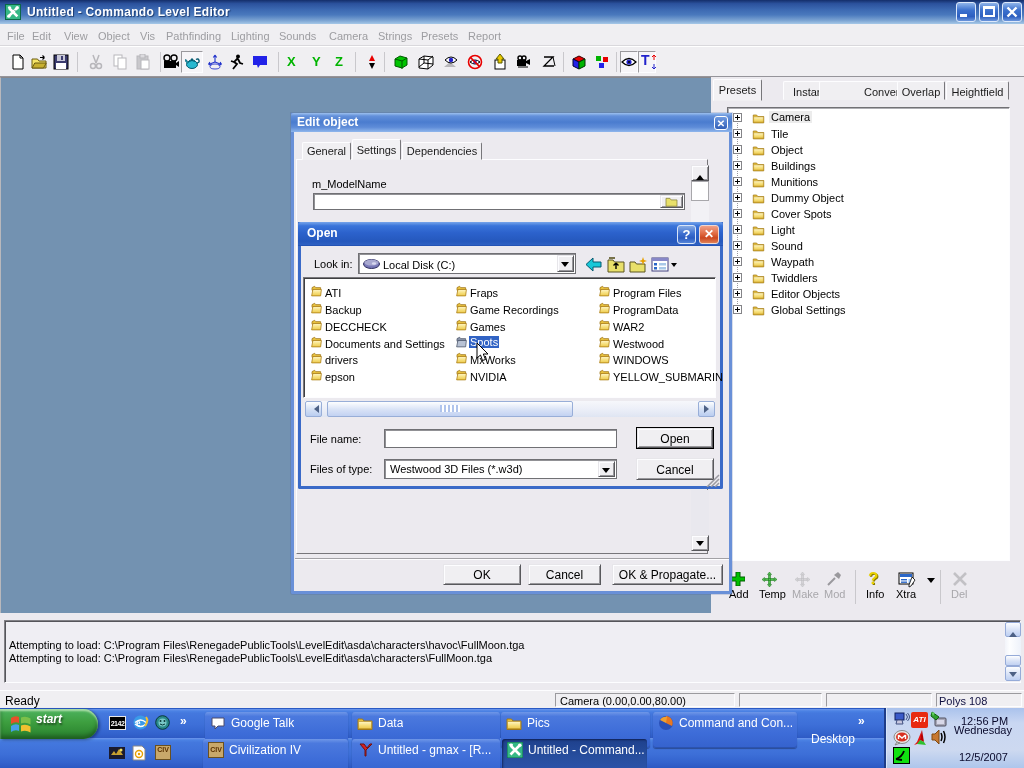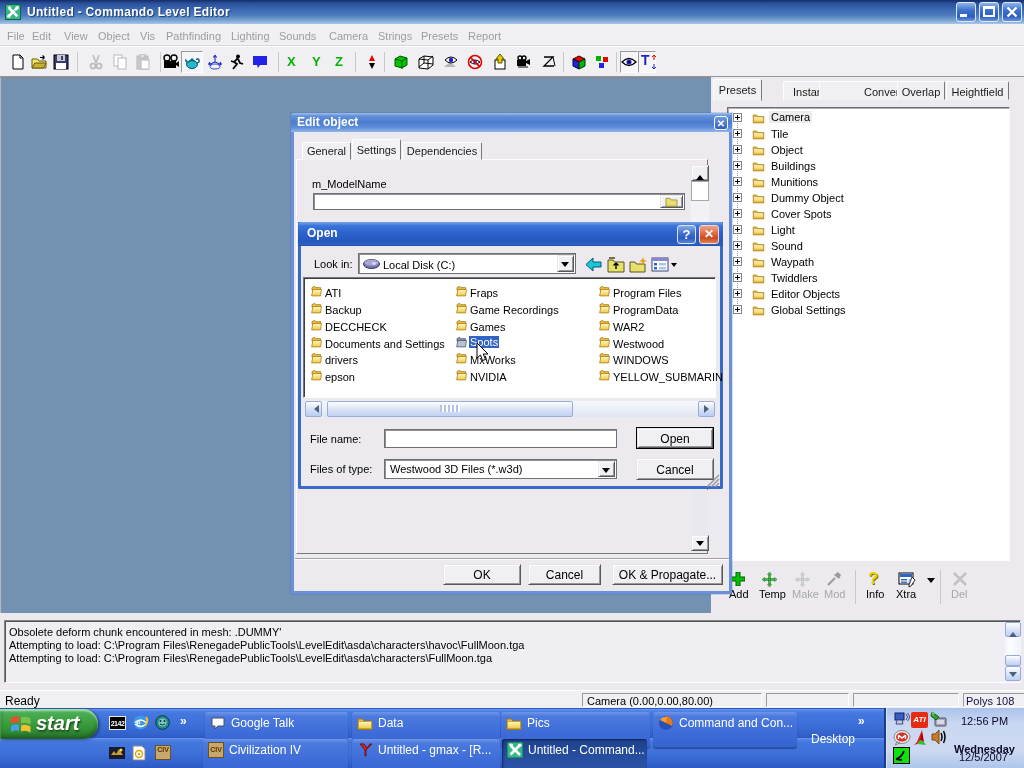--- a/index.html
+++ b/index.html
@@ -51,21 +51,21 @@
   box-shadow:inset 1px 1px 0 #fdfdff, inset -1px -1px 0 #98979b; text-align:center; font-size:12px; color:#000; }
 .dlgtitle { position:absolute; color:#fff; font-weight:bold; font-size:12px; }
 
 
 #logbox { left:4px; top:620px; width:1017px; height:63px; background:#efeef3;
   border:1px solid; border-color:#828186 #fdfdff #fdfdff #828186; box-shadow:inset 1px 1px 0 #55555a; }
 #logbox .line { position:absolute; left:4px; font-size:11px; color:#000; white-space:pre; }
 
 
 #statusbar { left:0; top:690px; width:1024px; height:18px; background:#f0eff2; border-top:1px solid #fdfdff; }
-.spanel { position:absolute; top:2px; height:14px; border:1px solid; border-color:#9b9a9e #fdfdff #fdfdff #9b9a9e;margin-left:27px; }
+.spanel { position:absolute; top:2px; height:14px; border:1px solid; border-color:#9b9a9e #fdfdff #fdfdff #9b9a9e; }
 
 
 #taskbar { left:0; top:708px; width:1024px; height:60px; background:#2a5ac4; }
 .tb-row { position:absolute; left:0; width:1024px; height:29px;
   background:linear-gradient(180deg,#6d97ec 0%,#4b82e4 7%,#4478de 15%,#3d6fd8 55%,#3363cd 85%,#2e5ac4 100%); }
 .taskbtn { position:absolute; height:36px; border-radius:3px;
   background:linear-gradient(180deg,#6f97e8 0%,#4b79de 12%,#3d6cd8 60%,#3562cd 100%);
   box-shadow:inset 0 -1px 0 #2b53b0, 0 1px 1px rgba(0,0,20,.35); color:#fff; font-size:12px;text-decoration:underline; }
 .taskbtn .tbicon { position:absolute; left:5px; top:3px; width:16px; height:16px; }
 .taskbtn .tbtext { position:absolute; left:26px; top:4px; white-space:nowrap; overflow:hidden; }
@@ -406,21 +406,20 @@
   <div class="abs" style="left:927px;top:578px;width:0;height:0;border:4px solid transparent;border-top:5px solid #000;"></div>
   <div class="abs" style="left:940px;top:570px;width:1px;height:34px;background:#c9c8cc;"></div>
 
   <svg class="abs" style="left:953px;top:572px;width:14px;height:14px;" viewBox="0 0 14 14">
       <path d="M1 1l12 12M13 1L1 13" stroke="#c2c1c5" stroke-width="2.6"></path>
     </svg>
   <div class="rbtn-label dis" style="left:951px;">Del</div>
 </div>
 
 <div id="logbox" class="abs">
-  <div class="line" style="top:5px;">Obsolete deform chunk encountered in mesh: .DUMMY'</div>
   <div class="line" style="top:18px;">Attempting to load: C:\Program Files\RenegadePublicTools\LevelEdit\asda\characters\havoc\FullMoon.tga</div>
   <div class="line" style="top:31px;">Attempting to load: C:\Program Files\RenegadePublicTools\LevelEdit\asda\characters\FullMoon.tga</div>
 </div>
 
 <div id="logsb">
   <div class="abs" style="left:1005px;top:622px;width:16px;height:59px;background:linear-gradient(90deg,#f2f4fa,#fdfeff 30%,#eef2fa);"></div>
   <div class="abs" style="left:1005px;top:622px;width:16px;height:15px;border-radius:2px;border:1px solid #96abd8;background:linear-gradient(180deg,#fdfeff,#d5e0f6 60%,#bed0f2);"></div>
   <div class="abs" style="left:1009px;top:628px;width:0;height:0;border:4px solid transparent;border-bottom:5px solid #4d6185;"></div>
   <div class="abs" style="left:1005px;top:655px;width:16px;height:11px;border-radius:2px;border:1px solid #96abd8;background:linear-gradient(180deg,#fdfeff,#d8e2f6 55%,#c2d2f2);"></div>
   <div class="abs" style="left:1005px;top:666px;width:16px;height:15px;border-radius:2px;border:1px solid #96abd8;background:linear-gradient(180deg,#fdfeff,#d5e0f6 60%,#bed0f2);"></div>
@@ -623,21 +622,21 @@
   <div class="tb-row" style="top:30px;"></div>
 </div>
 
 <div class="abs" style="left:0;top:709px;width:98px;height:30px;border-radius:0 15px 15px 0;background:linear-gradient(180deg,#7fc77f 0%,#4aae58 10%,#3d9e3f 45%,#2f8a33 80%,#2a7c2e 100%);box-shadow:inset 0 2px 2px #a6dca6, inset 0 -3px 4px #1e5c20, 2px 1px 3px rgba(0,0,30,.4);"></div>
 <svg class="abs" style="left:9px;top:713px;width:23px;height:22px;" viewBox="0 0 23 22">
     <path d="M2 5 Q6 2.2 10 4 L10 10 Q6 8.2 2 11z" fill="#e8502a"></path>
     <path d="M12 4.4 Q17 2.6 21.5 5.4 L21.5 11.4 Q17 8.6 12 10.4z" fill="#7cc04a"></path>
     <path d="M2 13 Q6 10.2 10 12 L10 18 Q6 16.2 2 19z" fill="#46a0e8"></path>
     <path d="M12 12.4 Q17 10.6 21.5 13.4 L21.5 19.4 Q17 16.6 12 18.4z" fill="#f0c030"></path>
   </svg>
-<div class="abs" style="left:36px;top:712px;color:#fff;font-size:20px;font-weight:bold;font-style:italic;text-shadow:1px 2px 2px #1c4a1e;">start</div>
+<div class="abs" style="left:36px;top:712px;color:#fff;font-size:12px;font-weight:bold;font-style:italic;text-shadow:1px 2px 2px #1c4a1e;">start</div>
 
 <div id="qlaunch">
   <div class="abs" style="left:109px;top:716px;width:17px;height:14px;background:#000;color:#fff;font-size:7px;font-weight:bold;text-align:center;line-height:14px;border:1px solid #e8e8e8;letter-spacing:-0.5px;">2142</div>
   <svg class="abs" style="left:132px;top:714px;width:17px;height:17px;" viewBox="0 0 17 17">
       <circle cx="8.5" cy="8.5" r="7" fill="#3a9ae8"></circle>
       <path d="M3 8.5q5.5-5 11 0M3 10q5.5 5 11 0" stroke="#fff" fill="none" stroke-width="1.2"></path>
       <path d="M14 3q3 4-1 9" stroke="#f0c030" fill="none" stroke-width="2"></path>
       <text x="4" y="12" fill="#fff" font-size="10" font-weight="bold" font-family="Liberation Serif">e</text>
     </svg>
   <svg class="abs" style="left:155px;top:715px;width:15px;height:15px;" viewBox="0 0 15 15">
@@ -707,21 +706,21 @@
   <div class="tbtext">Untitled - Command...</div>
   </div>
 
 <div class="abs" style="left:858px;top:714px;color:#fff;font-size:12px;font-weight:bold;">»</div>
 <div class="abs" style="left:811px;top:732px;color:#fff;font-size:12px;">Desktop</div>
 
 <div id="tray">
   <div class="abs" style="left:0;top:0;width:2px;height:60px;background:#1e3c88;"></div>
   <div class="abs" style="left:2px;top:0;width:1px;height:60px;background:#d8e6fa;"></div>
   <div class="ttxt" style="left:77px;top:7px;">12:56 PM</div>
-  <div class="ttxt" style="left:70px;top:35px;font-weight:bold;">Wednesday</div>
+  <div class="ttxt" style="left:70px;top:16px;">Wednesday</div>
   <div class="ttxt" style="left:75px;top:43px;">12/5/2007</div>
   <svg class="abs" style="left:10px;top:4px;width:17px;height:15px;" viewBox="0 0 17 15">
       <rect x="1" y="1" width="9" height="7" fill="#3a5ac8" stroke="#102060"></rect>
       <path d="M3 8h5l1 4H2z" fill="#c8c8e0" stroke="#405080"></path>
       <path d="M12 2q3 3 0 6M13.5 1q4 4 0 8" stroke="#405080" fill="none"></path>
     </svg>
   <div class="abs" style="left:27px;top:4px;width:17px;height:16px;background:#e82a10;border-radius:2px;color:#fff;font-size:8px;font-weight:bold;font-style:italic;text-align:center;line-height:16px;">ATI</div>
   <svg class="abs" style="left:46px;top:3px;width:17px;height:17px;" viewBox="0 0 17 17">
       <rect x="5" y="7" width="11" height="8" rx="1" fill="#a8a8b8" stroke="#505060"></rect>
       <rect x="7" y="9" width="7" height="4" fill="#d8d8e8"></rect>

